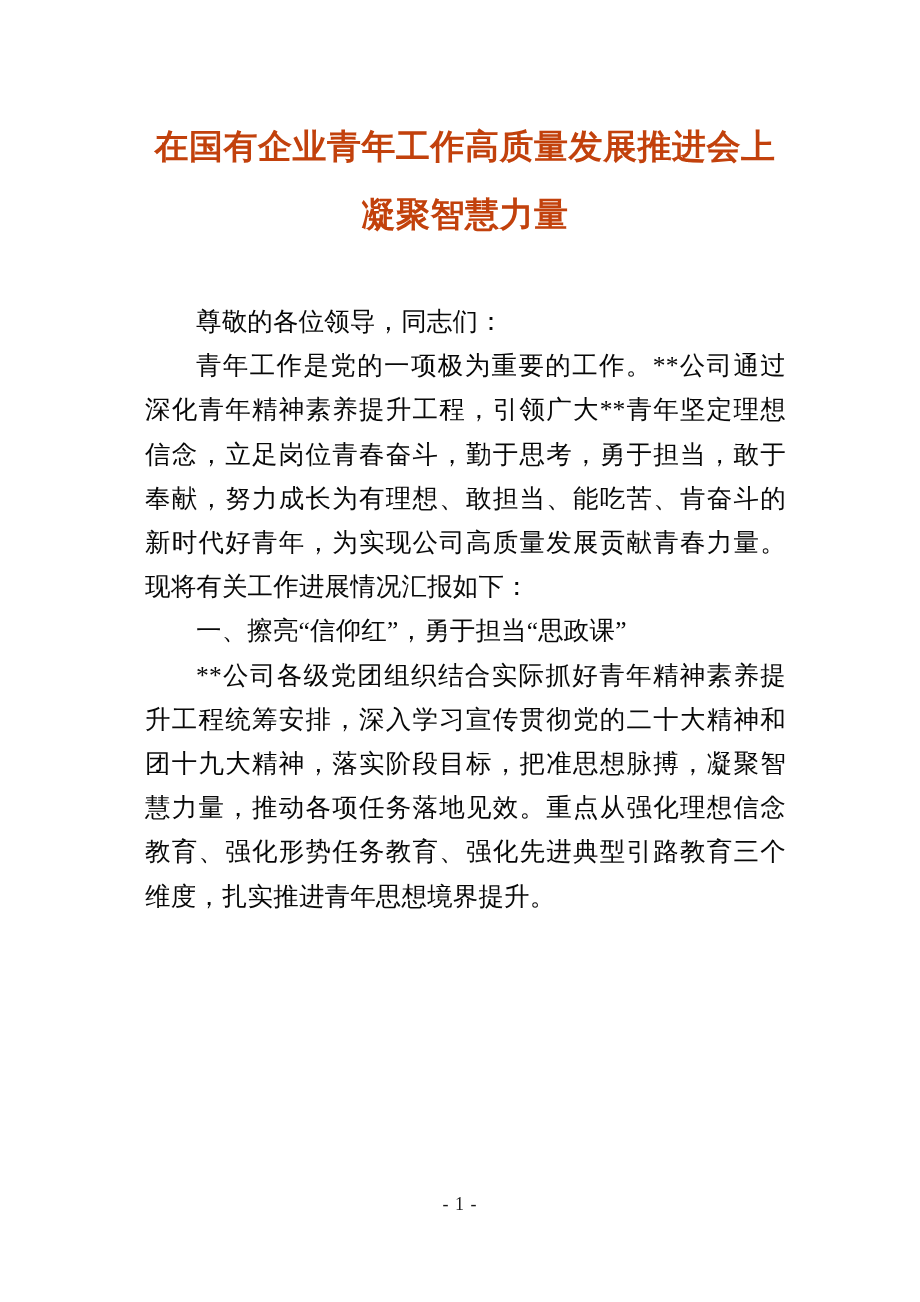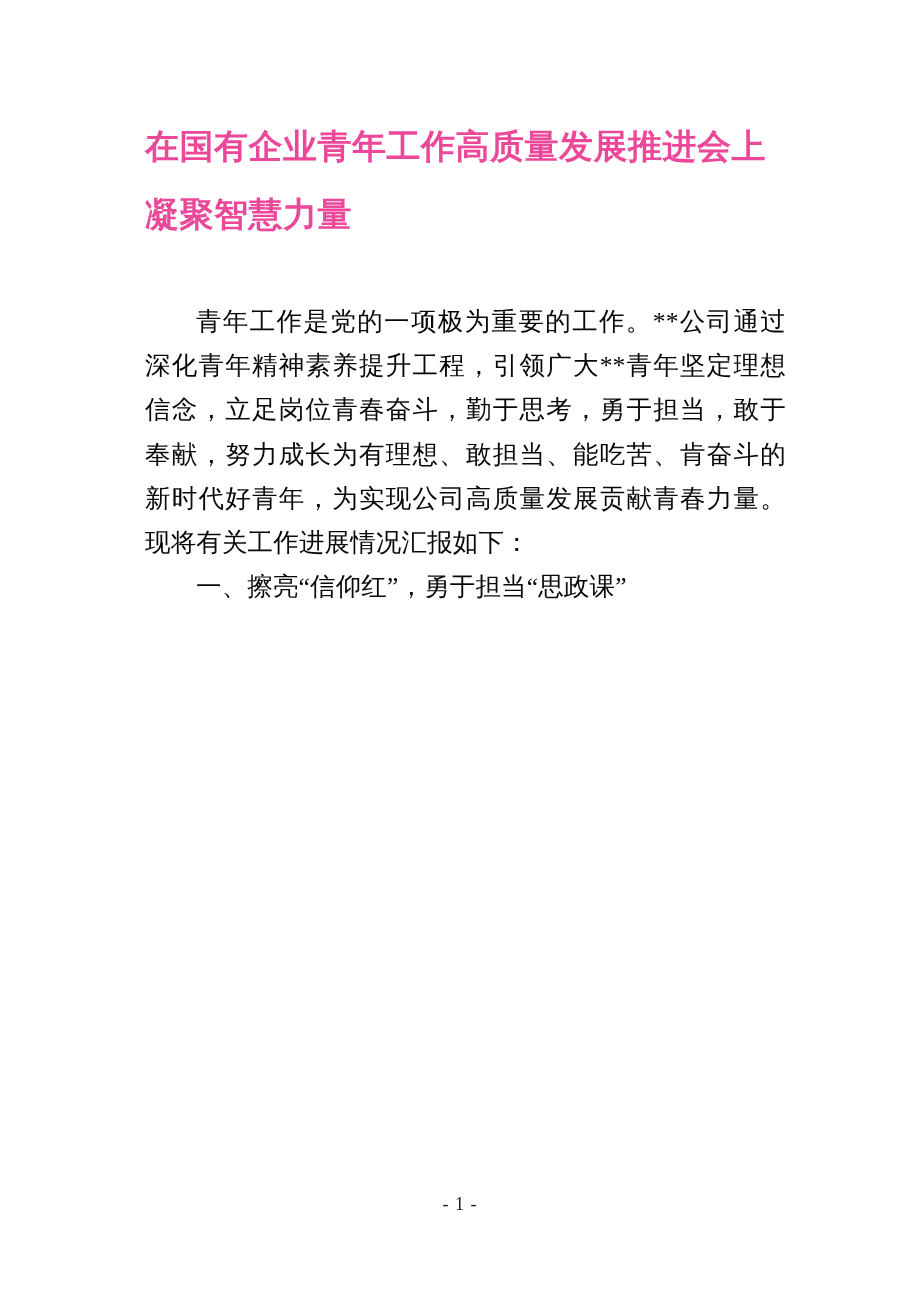--- a/index.html
+++ b/index.html
@@ -27,27 +27,27 @@
     background: #ffffff;
     box-sizing: border-box;
   }
 
   
   .doc-title {
     position: absolute;
     left: 145px;
     top: 112px;
     width: 640px;
-    text-align: left;
+    text-align: center;
     font-family: "Liberation Sans", "DejaVu Sans", sans-serif;
     font-weight: bold;
     font-size: 34px;
     line-height: 68px;
     letter-spacing: 0.5px;
-    color: #ec4899;
+    color: #c2410c;
   }
   .doc-title .title-line {
     display: block;
     white-space: nowrap;
   }
 
   
   .body-text {
     position: absolute;
     left: 145px;
@@ -85,21 +85,23 @@
 <body>
 
 <div class="page">
 
   <div class="doc-title">
     <span class="title-line">在国有企业青年工作高质量发展推进会上</span>
     <span class="title-line">凝聚智慧力量</span>
   </div>
 
   <div class="body-text">
+    <p class="para">尊敬的各位领导，同志们：</p>
     <p class="para">青年工作是党的一项极为重要的工作。**公司通过深化青年精神素养提升工程，引领广大**青年坚定理想信念，立足岗位青春奋斗，勤于思考，勇于担当，敢于奉献，努力成长为有理想、敢担当、能吃苦、肯奋斗的新时代好青年，为实现公司高质量发展贡献青春力量。现将有关工作进展情况汇报如下：</p>
     <p class="para">一、擦亮“信仰红”，勇于担当“思政课”</p>
+    <p class="para">**公司各级党团组织结合实际抓好青年精神素养提升工程统筹安排，深入学习宣传贯彻党的二十大精神和团十九大精神，落实阶段目标，把准思想脉搏，凝聚智慧力量，推动各项任务落地见效。重点从强化理想信念教育、强化形势任务教育、强化先进典型引路教育三个维度，扎实推进青年思想境界提升。</p>
   </div>
 
   <div class="page-footer">
     <span>- 1 -</span>
   </div>
 
 </div>
 
 </body></html>

